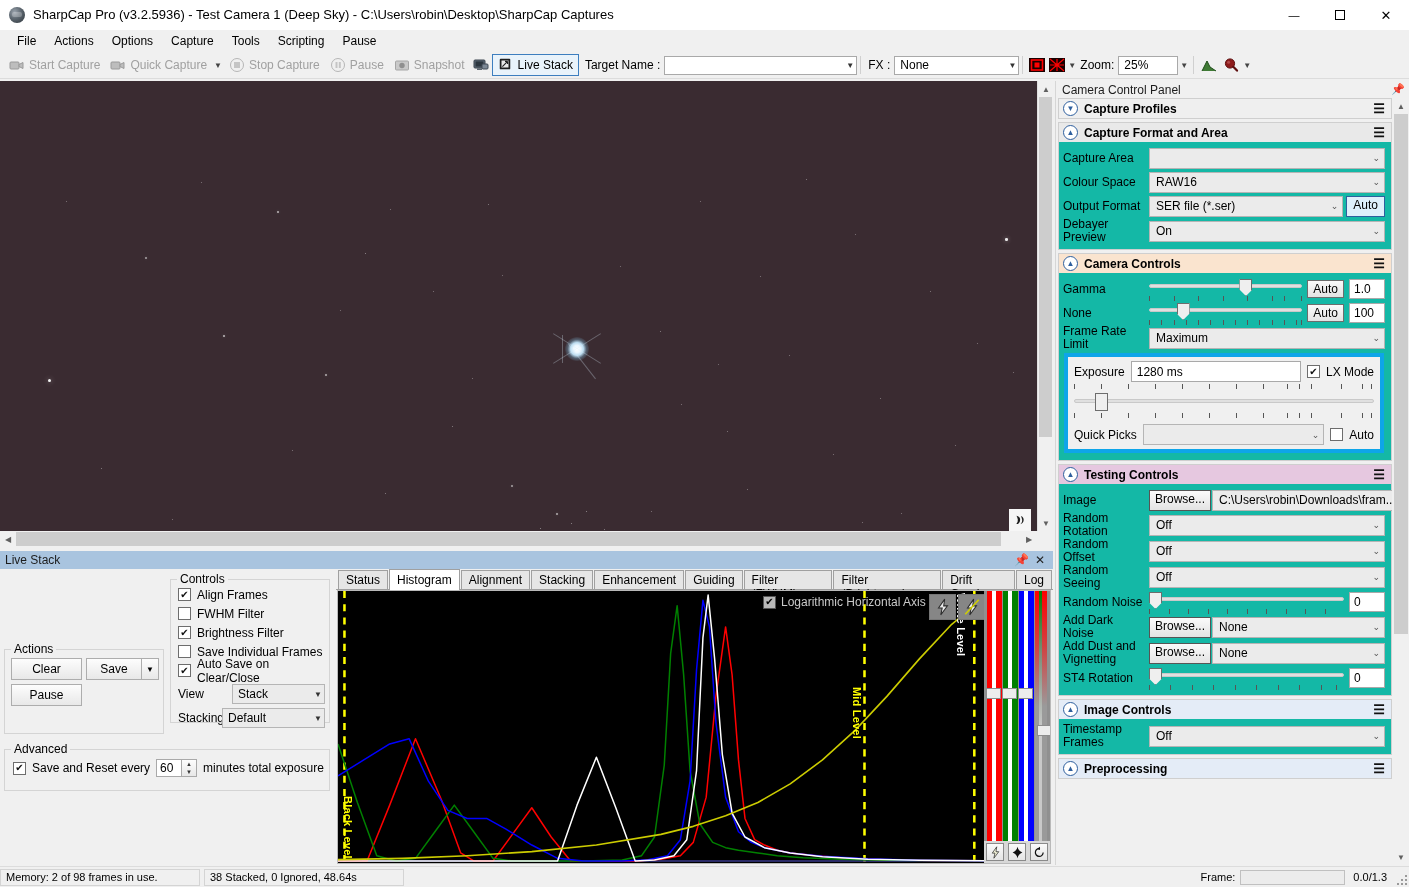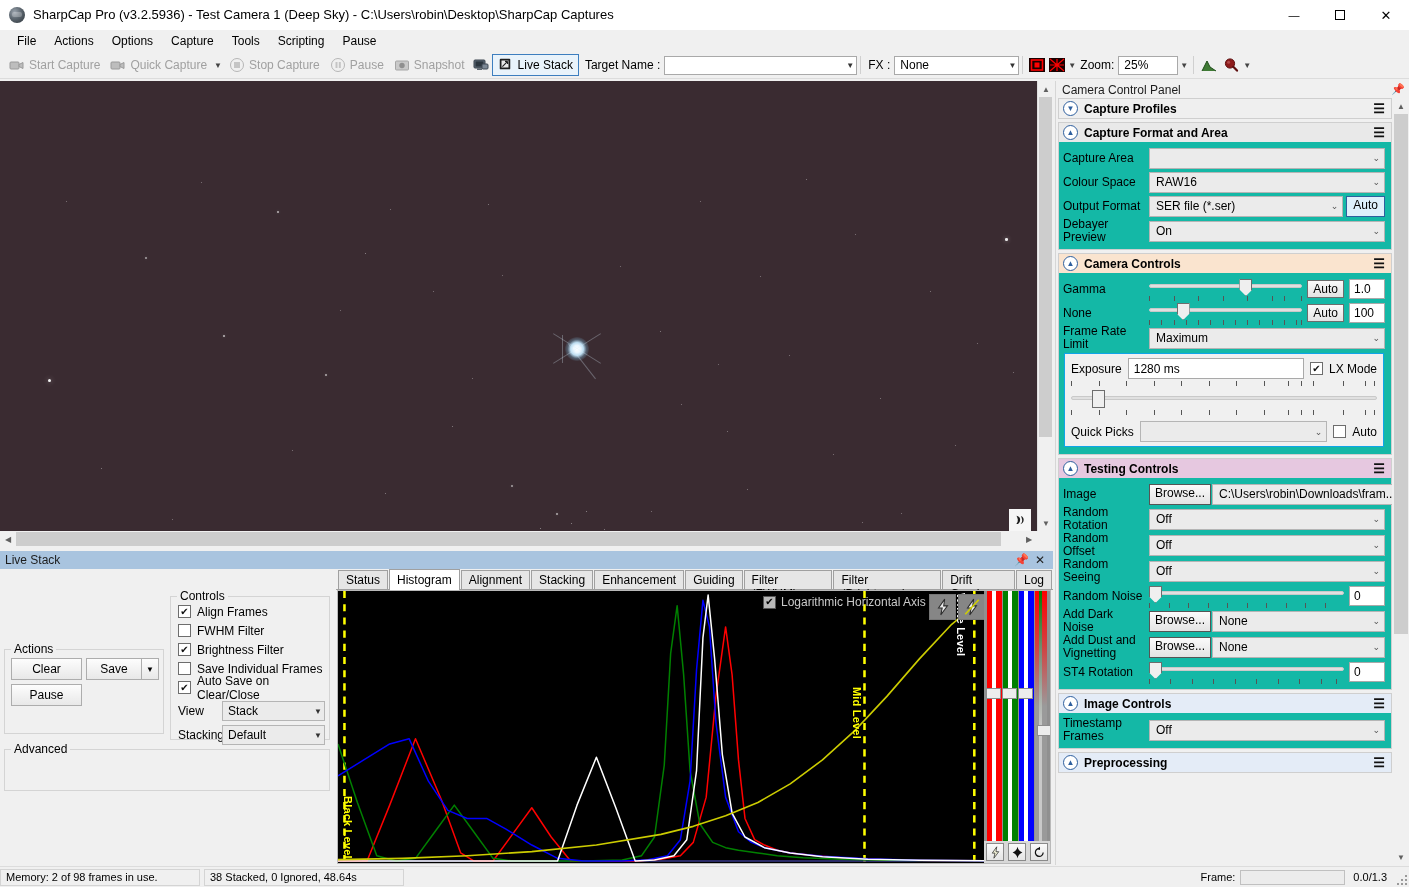--- a/index.html
+++ b/index.html
@@ -159,21 +159,21 @@
   .slider { position: relative; flex: 1; height: 24px; }
   .strack { position: absolute; left: 0; right: 0; top: 7px; height: 4px; background: #e0e0e0;
     border: 1px solid #c9c9c9; border-radius: 2px; }
   .sthumb { position: absolute; top: 2px; width: 13px; height: 17px; background: #efefef;
     border: 1px solid #6d6d6d; }
   .sthumb.pointed { clip-path: polygon(0 0,100% 0,100% 62%,50% 100%,0 62%); }
   .sticks { position: absolute; left: 0; right: 0; bottom: 0; height: 6px; }
   .sticks i { position: absolute; bottom: 0; width: 1px; height: 5px; background: #555; }
   .numbox { width: 36px; height: 20px; border: 1px solid #a9a9a9; background: #fff; font-size: 12px;
     display: flex; align-items: center; padding-left: 4px; flex: none; }
-  .inner-box { border: 1px solid #0ea5e9; background: #f0f0f0; padding: 4px 6px; margin: 2px 1px; }
+  .inner-box { border: 4px solid #0ea5e9; background: #f0f0f0; padding: 4px 6px; margin: 2px 1px; }
 
   
   .statusbar { position: absolute; left: 0; bottom: 0; width: 1409px; height: 21px;
     background: #f0f0f0; border-top: 1px solid #dcdcdc; display: flex; align-items: center;
     font-size: 11px; }
   .sbcell { border: 1px solid #d4d4d4; height: 17px; display: flex; align-items: center;
     padding: 0 5px; margin-right: 4px; background: #f0f0f0; }
   .grip { position: absolute; right: 2px; bottom: 2px; width: 12px; height: 12px; }
   .grip i { position: absolute; width: 2px; height: 2px; background: #9a9a9a; }
 </style>
@@ -418,21 +418,21 @@
           <div style="position:absolute;left:6px;top:8px;display:flex;gap:4px;">
             <div class="btn" style="width:71px;height:22px;">Clear</div>
             <div style="display:flex;">
               <div class="btn" style="width:55px;height:22px;border-right:none;">Save</div>
               <div class="btn" style="width:18px;height:22px;font-size:8px;">▼</div>
             </div>
           </div>
           <div class="btn" style="position:absolute;left:6px;top:34px;width:71px;height:22px;">Pause</div>
         </div>
 
-        <div class="gbox" style="left:170px;top:27px;width:160px;height:144px;">
+        <div class="gbox" style="left:170px;top:10px;width:160px;height:144px;">
           <div class="glabel">Controls</div>
           <div style="position:absolute;left:7px;top:5px;right:4px;">
             <div class="cbrow">
               <span class="cbox checked"></span>
               <span>Align Frames</span>
             </div>
             <div class="cbrow">
               <span class="cbox"></span>
               <span>FWHM Filter</span>
             </div>
@@ -441,39 +441,51 @@
               <span>Brightness Filter</span>
             </div>
             <div class="cbrow">
               <span class="cbox"></span>
               <span>Save Individual Frames</span>
             </div>
             <div class="cbrow">
               <span class="cbox checked"></span>
               <span>Auto Save on Clear/Close</span>
             </div>
-            <div style="display:flex;align-items:center;gap:6px;margin-top:4px;">
+            <div style="display:flex;align-items:center;gap:16px;margin-top:4px;">
               <span style="width:38px;">View</span>
               <div class="combo" style="flex:1;height:20px;background:#ebebeb;border-color:#b5b5b5;">
                 <span class="cv">Stack</span>
                 <span class="carrow">▼</span>
               </div>
             </div>
             <div style="display:flex;align-items:center;gap:6px;margin-top:4px;">
               <span style="width:38px;">Stacking</span>
               <div class="combo" style="flex:1;height:20px;background:#ebebeb;border-color:#b5b5b5;">
                 <span class="cv">Default</span>
                 <span class="carrow">▼</span>
               </div>
             </div>
           </div>
         </div>
 
         <div class="gbox" style="left:4px;top:180px;width:326px;height:42px;">
           <div class="glabel">Advanced</div>
+          <div style="position:absolute;left:8px;top:9px;display:flex;align-items:center;gap:6px;">
+            <span class="cbox checked"></span>
+            <span>Save and Reset every</span>
+            <span style="display:flex;">
+              <span class="spin">60</span>
+              <span class="spinbtns">
+                <div>▲</div>
+                <div>▼</div>
+              </span>
+            </span>
+            <span>minutes total exposure</span>
+          </div>
         </div>
       </div>
 
       <div class="ls-right">
         <div class="tabs">
           <div class="tab">Status</div>
           <div class="tab active">Histogram</div>
           <div class="tab">Alignment</div>
           <div class="tab">Stacking</div>
           <div class="tab">Enhancement</div>

